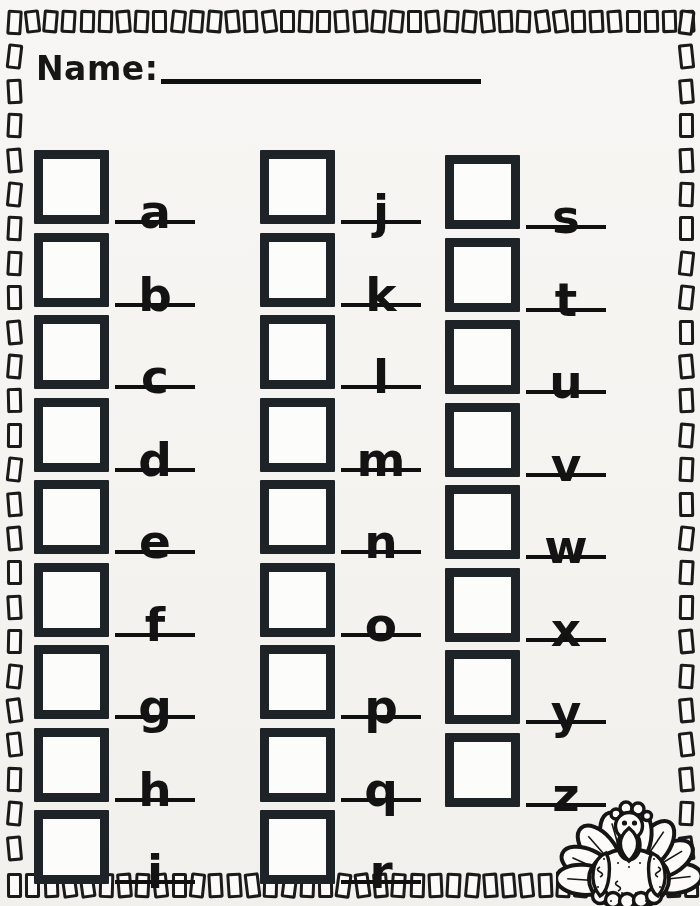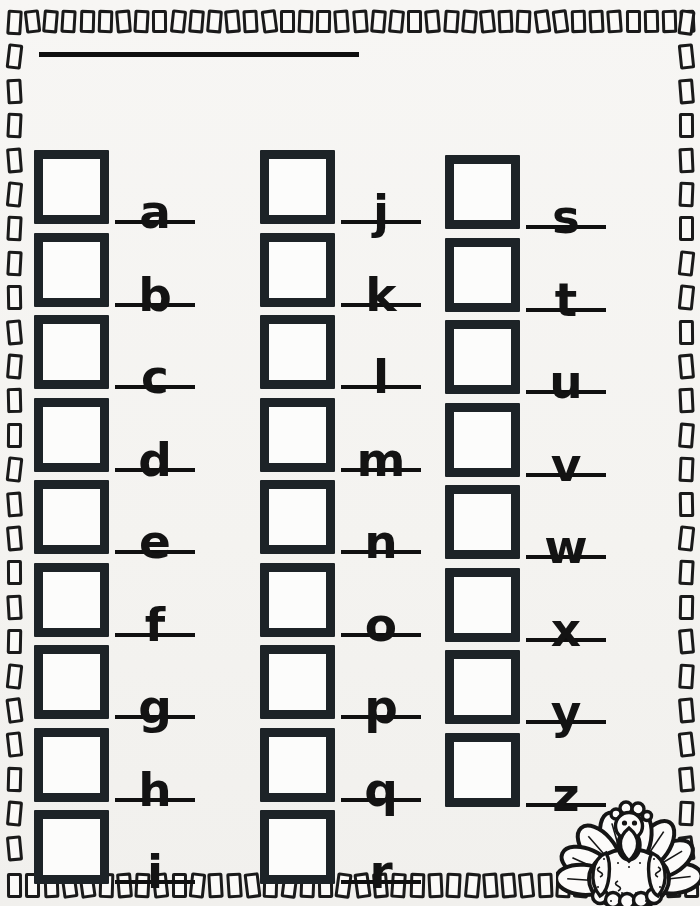--- a/index.html
+++ b/index.html
@@ -192,20 +192,21 @@
       <div class="brect" style="left: 574.3px; top: 873px; width: 14.5px; height: 25px; transform: rotate(5.9deg);"></div>
       <div class="brect" style="left: 592.6px; top: 873px; width: 14.5px; height: 25px; transform: rotate(-7.4deg);"></div>
       <div class="brect" style="left: 610.9px; top: 873px; width: 14.5px; height: 25px; transform: rotate(2.2deg);"></div>
       <div class="brect" style="left: 629.2px; top: 873px; width: 14.5px; height: 25px; transform: rotate(0.1deg);"></div>
       <div class="brect" style="left: 647.5px; top: 873px; width: 14.5px; height: 25px; transform: rotate(4.3deg);"></div>
       <div class="brect" style="left: 665.8px; top: 873px; width: 14.5px; height: 25px; transform: rotate(-1.7deg);"></div>
       <div class="brect" style="left: 684.1px; top: 873px; width: 14.5px; height: 25px; transform: rotate(-0.8deg);"></div>
     </div>
 
   <div class="name-row">
+    <span class="name-label">Name:</span>
     <span class="name-line"></span>
   </div>
 
   <div class="col" id="col-0">
       <div class="row">
         <div class="abox"></div>
         <div class="lline">
           <span class="letter">a</span>
         </div>
       </div>

